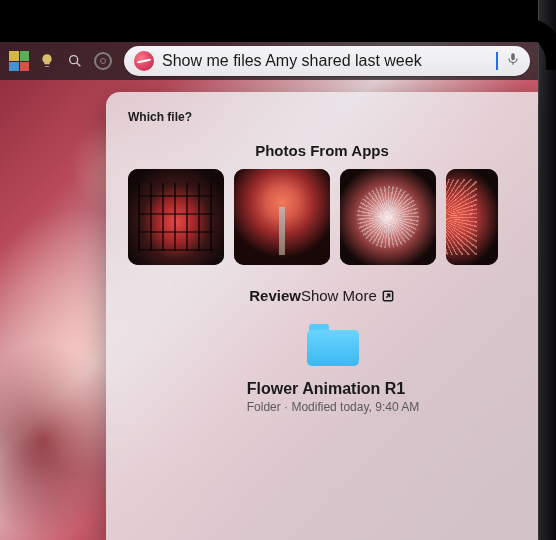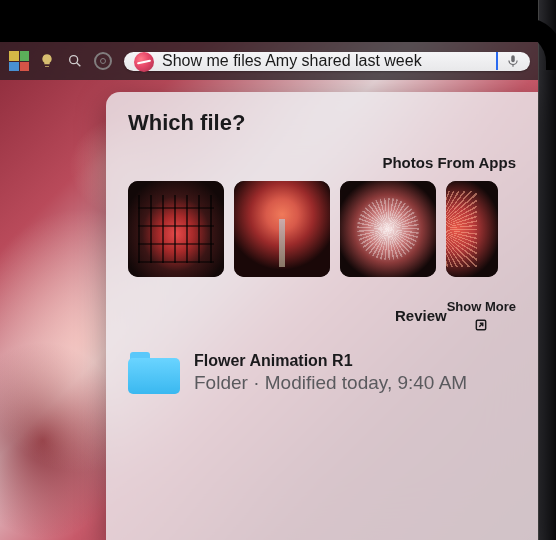--- a/index.html
+++ b/index.html
@@ -53,24 +53,25 @@
   .icon-blocks span:nth-child(1){background:#e6c84a;}
   .icon-blocks span:nth-child(2){background:#5fbf5f;}
   .icon-blocks span:nth-child(3){background:#4a9de6;}
   .icon-blocks span:nth-child(4){background:#e65a4a;}
   .icon-bulb { color:#e8d078; font-size:16px; }
   .icon-mag { color:#e0e0e0; font-size:16px; }
   .icon-target { width:18px;height:18px;border:2px solid #888;border-radius:50%;position:relative;}
   .icon-target::after{content:'';position:absolute;inset:4px;border:1px solid #888;border-radius:50%;}
   .search-pill {
     flex: 1;
-    height: 19px;
+    height: 30px;
     background: linear-gradient(#f5f5f7,#e8e8ea);
     border-radius: 15px;
     display: flex;
+    align-items: center;
     padding: 0 10px;
     margin-left: 4px;
     gap: 8px;
     box-shadow: 0 1px 2px rgba(0,0,0,0.3);
   }
   .siri-orb {
     width: 20px; height: 20px;
     border-radius: 50%;
     background: radial-gradient(circle at 35% 35%, #ff7a8a 0%, #e84a6a 40%, #a82a4a 100%);
     position: relative;
@@ -99,34 +100,34 @@
     bottom: 0;
     background: rgba(235,233,237,0.82);
     backdrop-filter: blur(30px);
     border-radius: 14px 0 0 0;
     padding: 18px 0 0 22px;
     box-shadow: 0 8px 30px rgba(0,0,0,0.35);
     overflow: hidden;
     z-index: 4;
   }
   .prompt {
-    font-size: 22px;
+    font-size: 12px;
     font-weight: 600;
     color: #1a1a1c;
     margin-bottom: 18px;
   }
   .section-h {
     font-size: 15px;
     font-weight: 600;
     color: #1a1a1c;
     margin-bottom: 10px;
-    display:flex; justify-content:flex-end; align-items:center;
+    display:flex; justify-content:center; align-items:center;
     padding-right: 22px;
   }
-  .showmore { font-size:13px; font-weight:700; display:flex; align-items:center; gap:4px;flex-direction:column;}
+  .showmore { font-size:15px; font-weight:400; display:flex; align-items:center; gap:4px;}
   .showmore svg { width:14px;height:14px;}
   .thumbs { display:flex; gap:10px; margin-bottom:22px; }
   .thumb {
     width: 96px; height: 96px;
     border-radius: 10px;
     background: #1a1012;
     flex-shrink: 0;
     position: relative;
     overflow: hidden;
   }
@@ -142,38 +143,39 @@
   .thumb.t3::after { content:''; position:absolute; inset:18%;
     background: repeating-conic-gradient(from 0deg at 50% 50%, rgba(255,255,255,0.35) 0deg 3deg, transparent 3deg 8deg);
     border-radius:50%; filter: blur(0.5px);}
   .thumb.t4 { width: 52px; }
   .thumb.t4::before { background: radial-gradient(ellipse at 20% 50%, #e85a4a 0%, #b83a3a 30%, #120808 75%); }
   .thumb.t4::after { content:''; position:absolute; left:-20%; top:10%; width:80%; height:80%;
     background: repeating-conic-gradient(from -30deg at 0% 50%, rgba(255,180,150,0.5) 0deg 2deg, transparent 2deg 6deg);}
   .folder-row {
     display:flex; align-items:center; gap:14px;
     padding: 10px 0;
+    flex-direction: column;
   }
   .folder-icon {
     width: 52px; height: 42px;
     position: relative;
     flex-shrink:0;
   }
   .folder-icon .tab {
     position:absolute; left:2px; top:0; width:20px; height:10px;
     background:#5ac8fa; border-radius:3px 3px 0 0;
   }
   .folder-icon .body {
     position:absolute; left:0; top:6px; right:0; bottom:0;
     background: linear-gradient(#6ad4ff,#3ab8f0);
     border-radius:5px;
   }
   .folder-meta { flex:1; min-width:0; }
   .folder-name { font-size:16px; font-weight:600; color:#1a1a1c; margin-bottom:2px;}
-  .folder-sub { font-size:19px; color:#5a5a5e; }
+  .folder-sub { font-size:12px; color:#5a5a5e; }
   .device-frame {
     position:absolute; top:0; bottom:0; right:0; width:18px;
     background: linear-gradient(90deg, #2a2a2e, #0a0a0c);
     border-left: 1px solid #444;
   }
   .device-top {
     position:absolute; top:0; left:0; right:0; height:42px;
     background:#000;
   }
   .corner {

